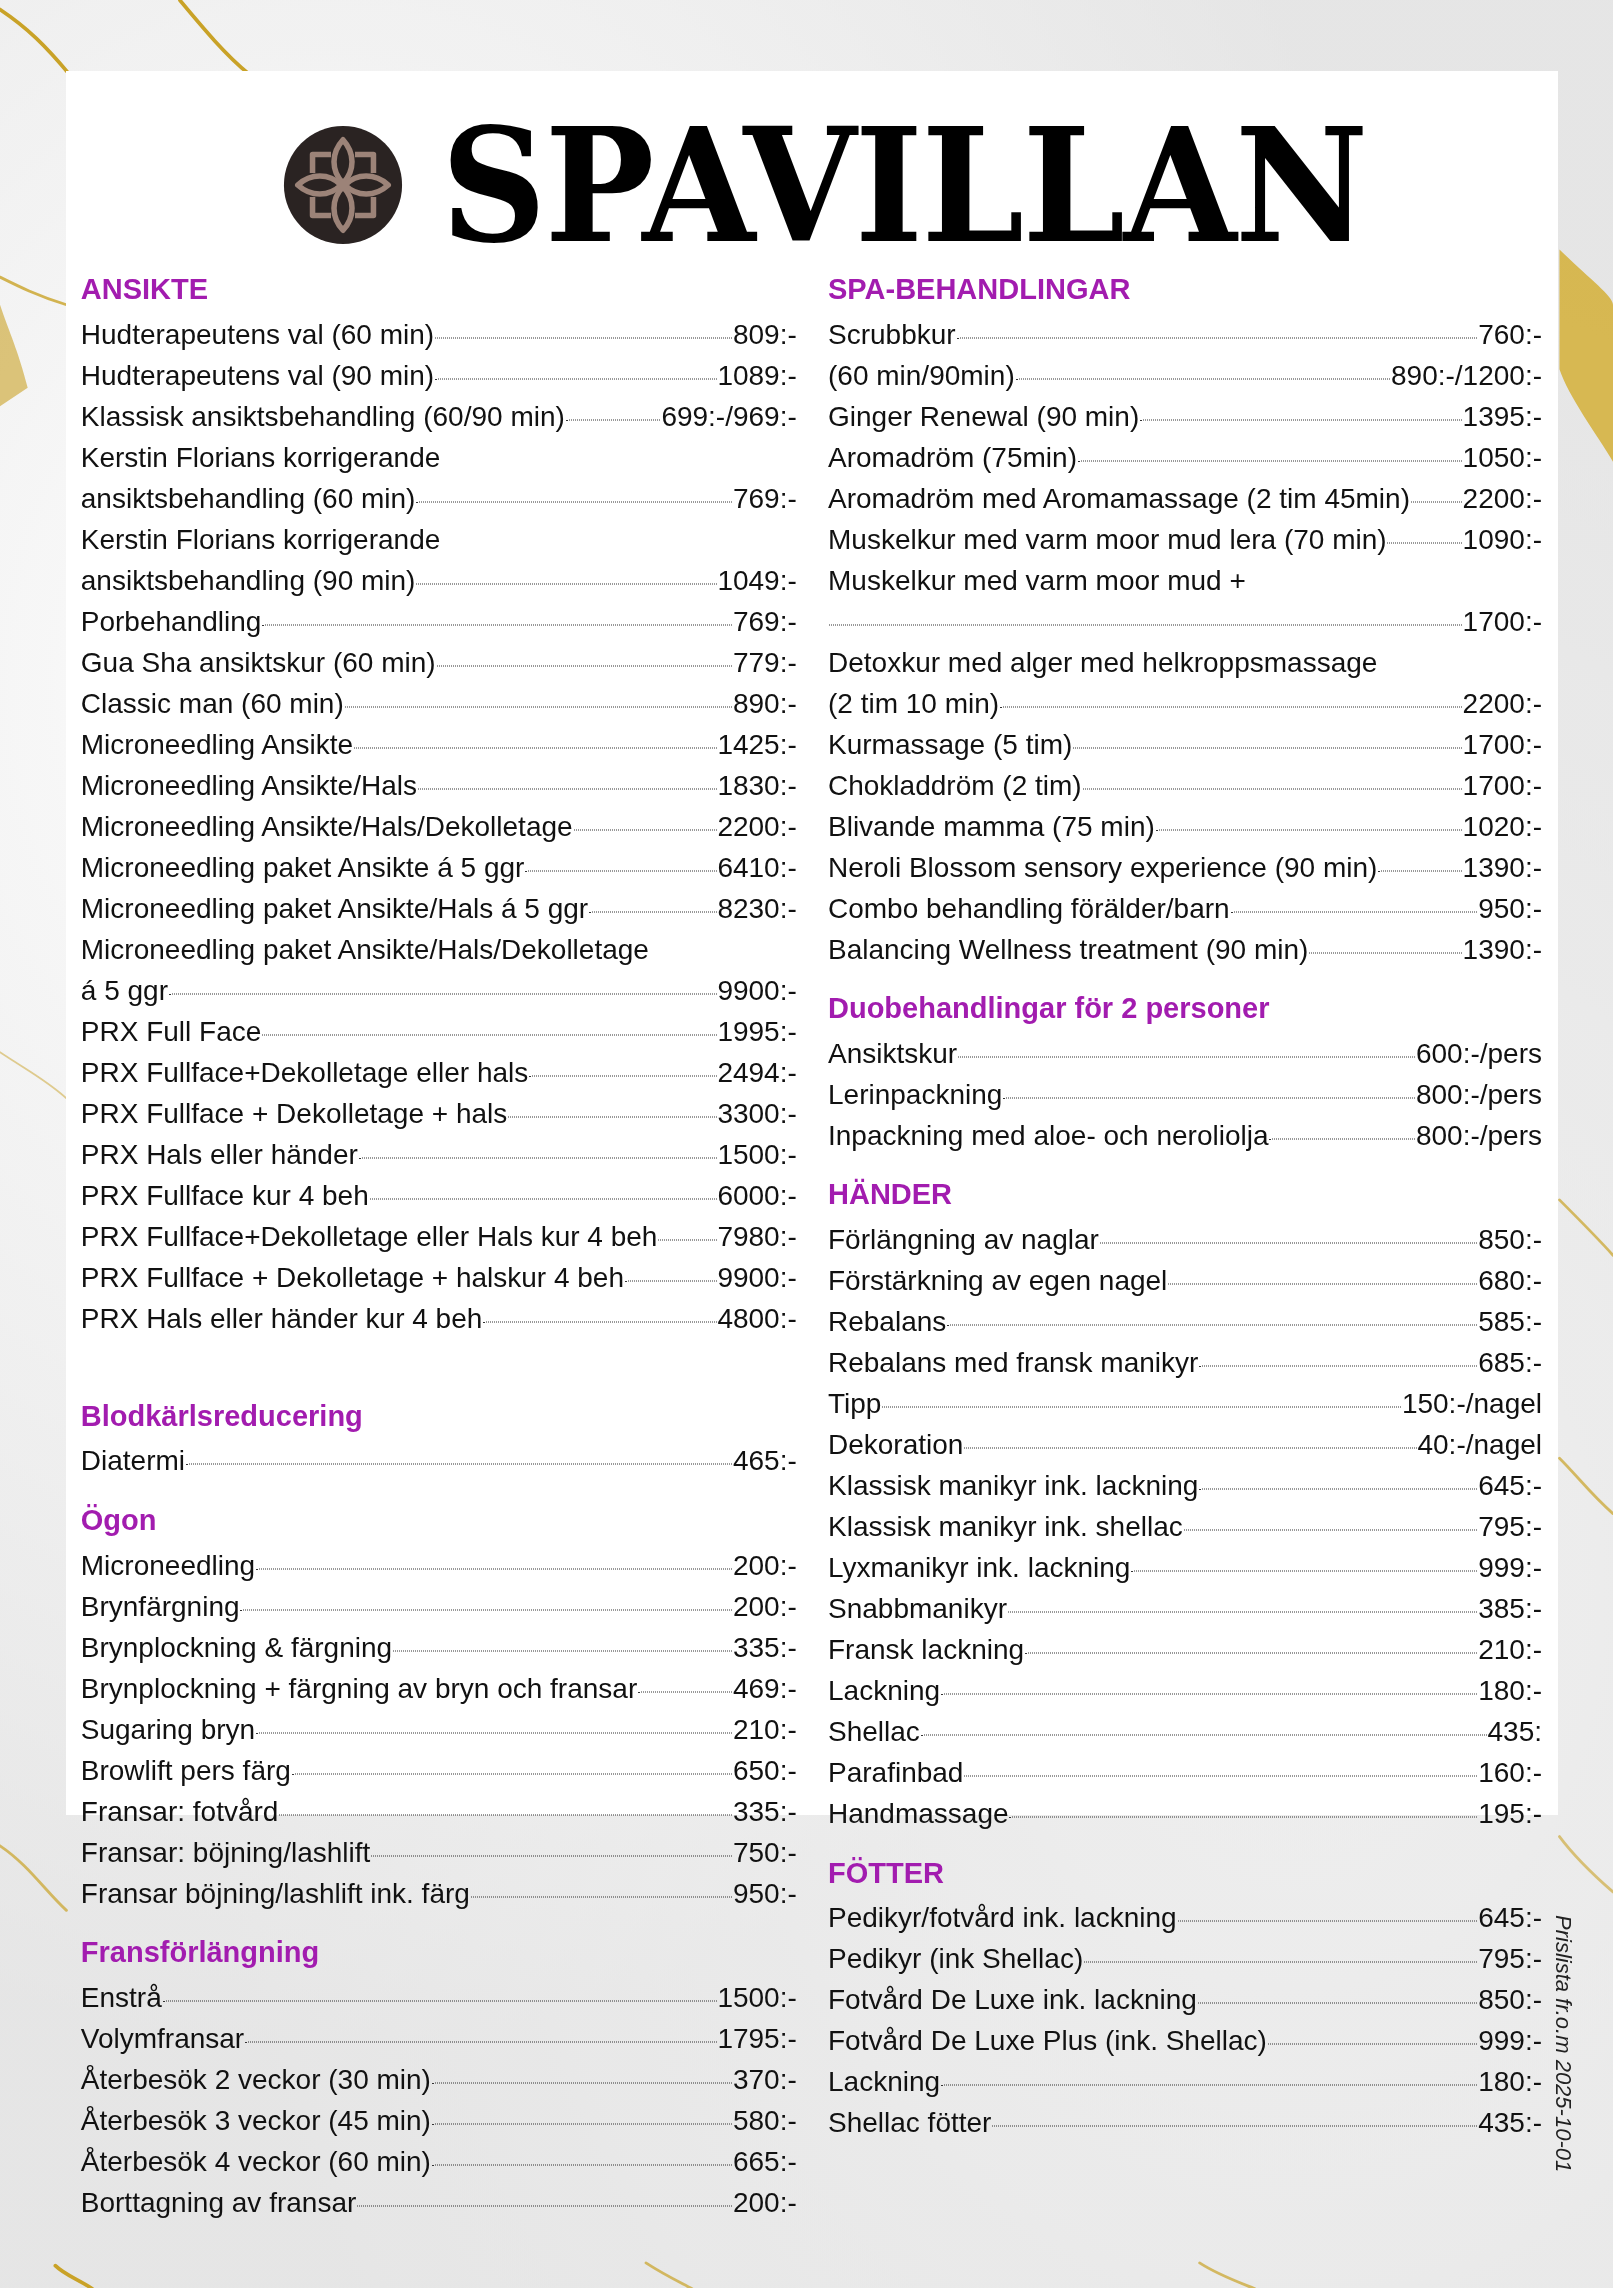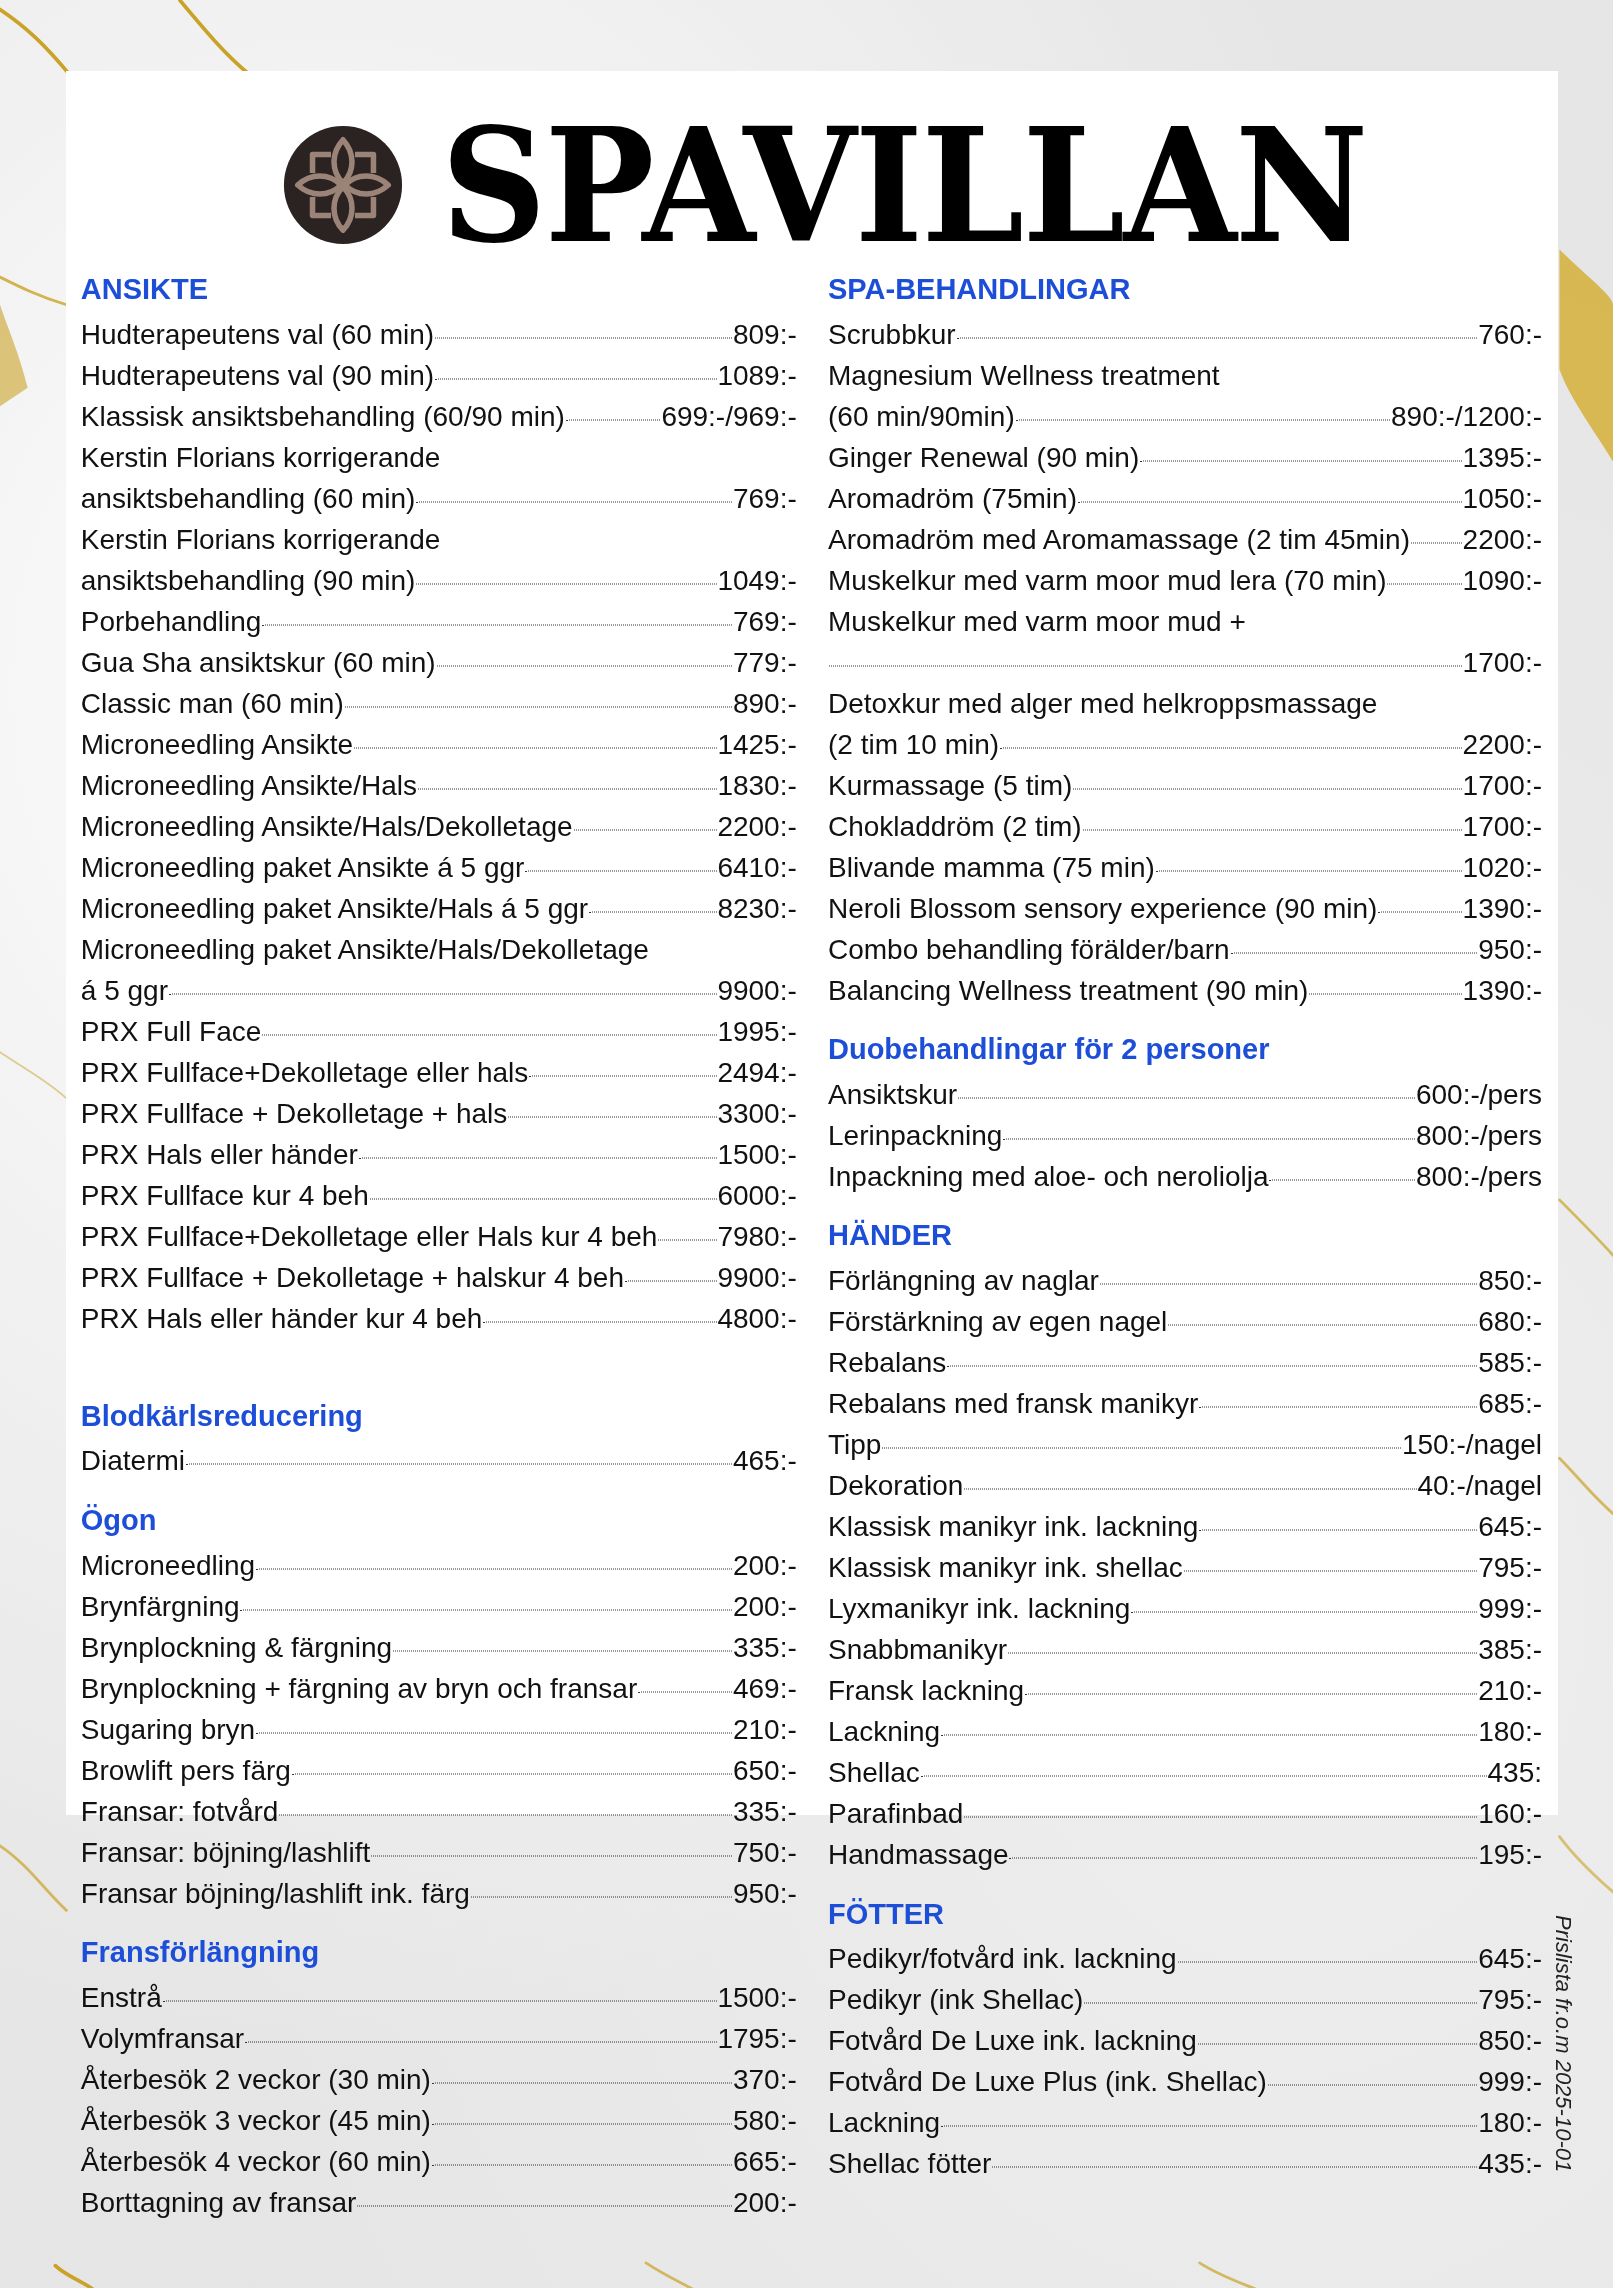--- a/index.html
+++ b/index.html
@@ -32,21 +32,21 @@
     font-weight: bold; font-size: 157px; line-height: 1;
     letter-spacing: -1.8px; color: #000;
     transform: scaleX(0.93) scaleY(1.0); transform-origin: left top;
   }
   .col { position: absolute; top: 198px; }
   .col.left { left: 14.8px; width: 716px; }
   .col.right { left: 762px; width: 714px; }
 
   .section-title {
     font-family: "Liberation Sans", sans-serif;
-    font-weight: bold; font-size: 29px; color: #1d4ed8;
+    font-weight: bold; font-size: 29px; color: #a21caf;
     margin: 0; height: 41px; line-height: 41px;
   }
   .row {
     display: flex; align-items: baseline;
     font-family: "Liberation Sans Narrow", "Liberation Sans", sans-serif;
     font-size: 28px; color: #111; height: 41px; line-height: 41px;
     white-space: nowrap;
   }
   .row .name { flex: 0 0 auto; }
   .row .dots {
@@ -337,23 +337,20 @@
     </div>
   <div class="col right" id="col-right">
       <section>
         <h2 class="section-title">SPA-BEHANDLINGAR</h2>
         <div style="height: 3.7px;"></div>
         <div class="row">
           <span class="name">Scrubbkur</span>
           <span class="dots"></span>
           <span class="price">760:-</span>
         </div>
-        <div class="row line1">
-          <span class="name">Magnesium Wellness treatment</span>
-        </div>
         <div class="row">
           <span class="name">(60 min/90min)</span>
           <span class="dots"></span>
           <span class="price">890:-/1200:-</span>
         </div>
         <div class="row">
           <span class="name">Ginger Renewal (90 min)</span>
           <span class="dots"></span>
           <span class="price">1395:-</span>
         </div>

